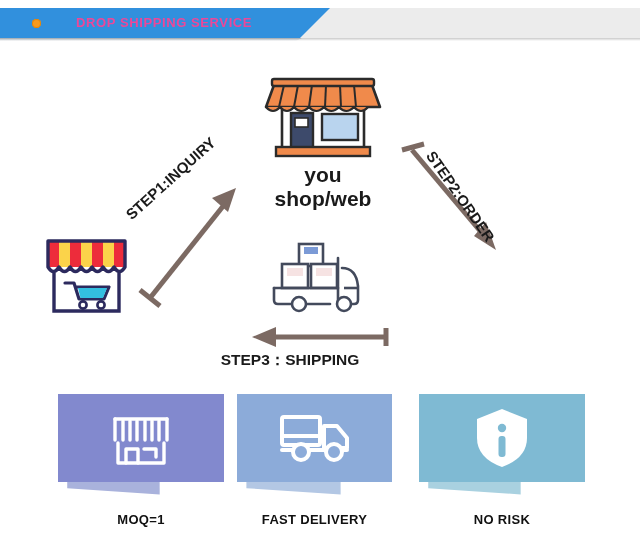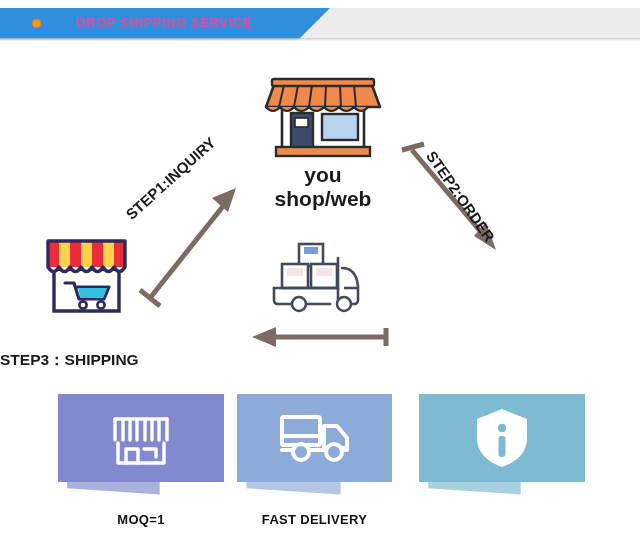--- a/index.html
+++ b/index.html
@@ -123,20 +123,21 @@
   .lbl-step2 {
     left: 430px;
     top: 104px;
     transform: rotate(55deg);
     transform-origin: left center;
   }
   .lbl-step3 {
     left: 0;
     top: 310px;
     width: 580px;
+    text-align: center;
     font-size: 15.5px;
   }
 
   
   .cards { position: absolute; left: 0; top: 388px; width: 640px; height: 160px; }
   .card { position: absolute; top: 6px; }
   .card-box {
     position: relative;
     width: 100%;
     height: 88px;
@@ -335,17 +336,18 @@
       <svg class="card-tail" width="166" height="18" viewBox="0 0 166 18">
         <polygon points="0,0 104,0 104,14 0,7" fill="#a9d1e0"></polygon>
       </svg>
       <div class="card-box" style="background:#7fbad3;">
         <svg width="58" height="64" viewBox="0 0 58 64">
           <path d="M29 3 L54 13 L54 32 q0 20 -25 29 q-25 -9 -25 -29 L4 13 Z" fill="#ffffff"></path>
           <circle cx="29" cy="22" r="4.2" fill="#7fbad3"></circle>
           <rect x="25.5" y="30" width="7" height="21" rx="3" fill="#7fbad3"></rect>
         </svg>
       </div>
+      <div class="card-label">NO RISK</div>
     </div>
 
   </div>
 
 </div>
 
 </body></html>

